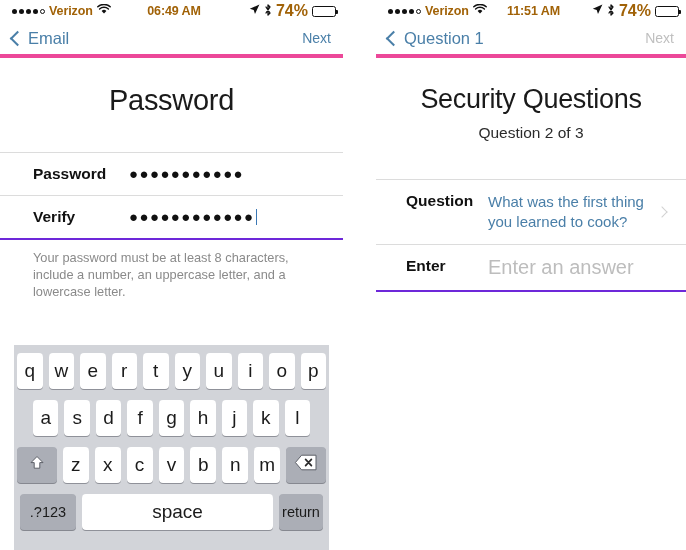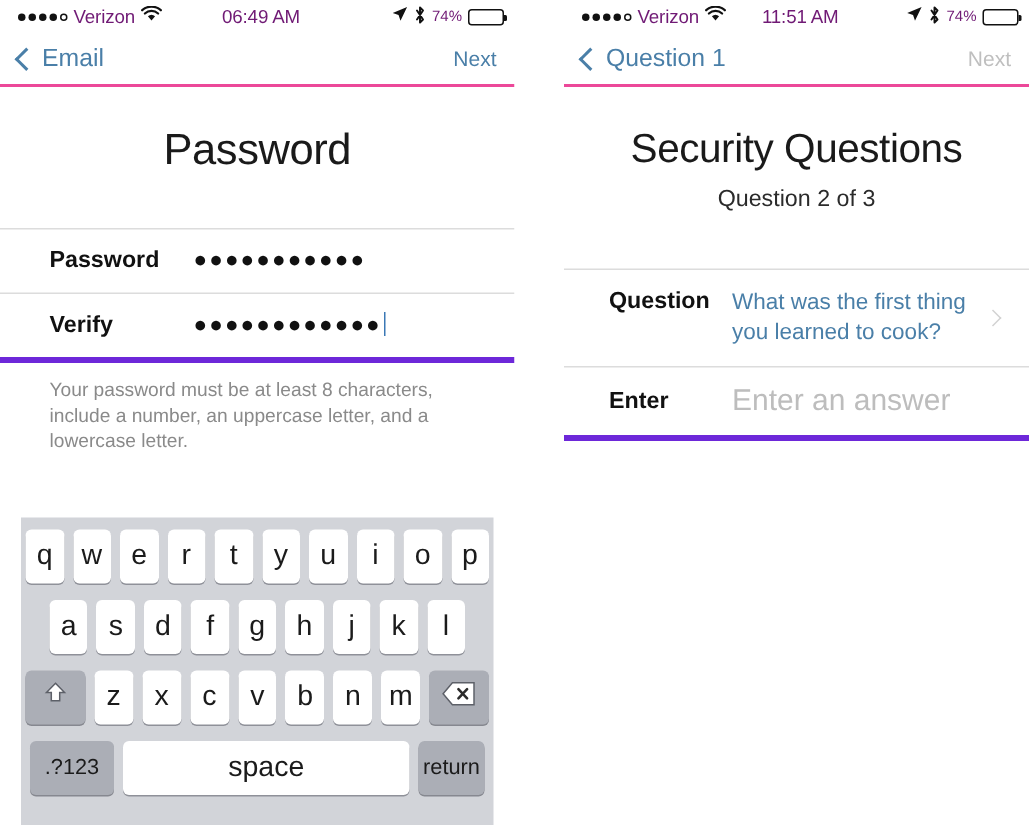--- a/index.html
+++ b/index.html
@@ -29,22 +29,22 @@
   .phone-left { width: 343px; }
   .gap { width: 33px; background: #ffffff; }
   .phone-right { width: 310px; }
 
   
   .statusbar {
     height: 22px;
     display: flex;
     align-items: center;
     font-size: 12.5px;
-    font-weight: normal;
-    color: #701a75;
+    font-weight: bold;
+    color: #a16207;
     padding: 0 7px 0 12px;
     box-sizing: border-box;
     background: #ffffff;
   }
   .sb-left {
     display: flex;
     align-items: center;
     gap: 4px;
     flex: 1 1 0;
     min-width: 0;
@@ -85,31 +85,31 @@
     right: -3px; top: 3px;
     width: 2px; height: 4px;
     background: #111111;
     border-radius: 0 1px 1px 0;
   }
   .battery-fill {
     height: 100%;
     background: #111111;
     border-radius: 1px;
   }
-  .pct { font-size: 10px; }
+  .pct { font-size: 16px; }
 
   
   .navbar {
     height: 36px;
     display: flex;
     align-items: center;
     padding: 0 12px;
     box-sizing: border-box;
     background: #ffffff;
-    border-bottom: 2px solid #ec4899;
+    border-bottom: 4px solid #ec4899;
   }
   .nav-back {
     display: flex;
     align-items: center;
     gap: 4px;
     color: #4a7fa8;
     font-size: 16.5px;
     cursor: pointer;
   }
   .chevron-left {
@@ -149,21 +149,21 @@
   .form-block { margin-top: 35px; }
   .form-block-right { margin-top: 37px; }
   .row {
     display: flex;
     align-items: flex-start;
     border-top: 1px solid #dcdcdc;
     background: #ffffff;
     padding: 0 0 0 33px;
     box-sizing: border-box;
   }
-  .row.last { border-bottom: 4px solid #6d28d9; align-items: center; }
+  .row.last { border-bottom: 2px solid #6d28d9; }
   .row-label {
     font-size: 15.5px;
     font-weight: bold;
     color: #111111;
     width: 96px;
     flex: 0 0 auto;
     padding-top: 12px;
     padding-bottom: 12px;
     line-height: 18px;
   }

